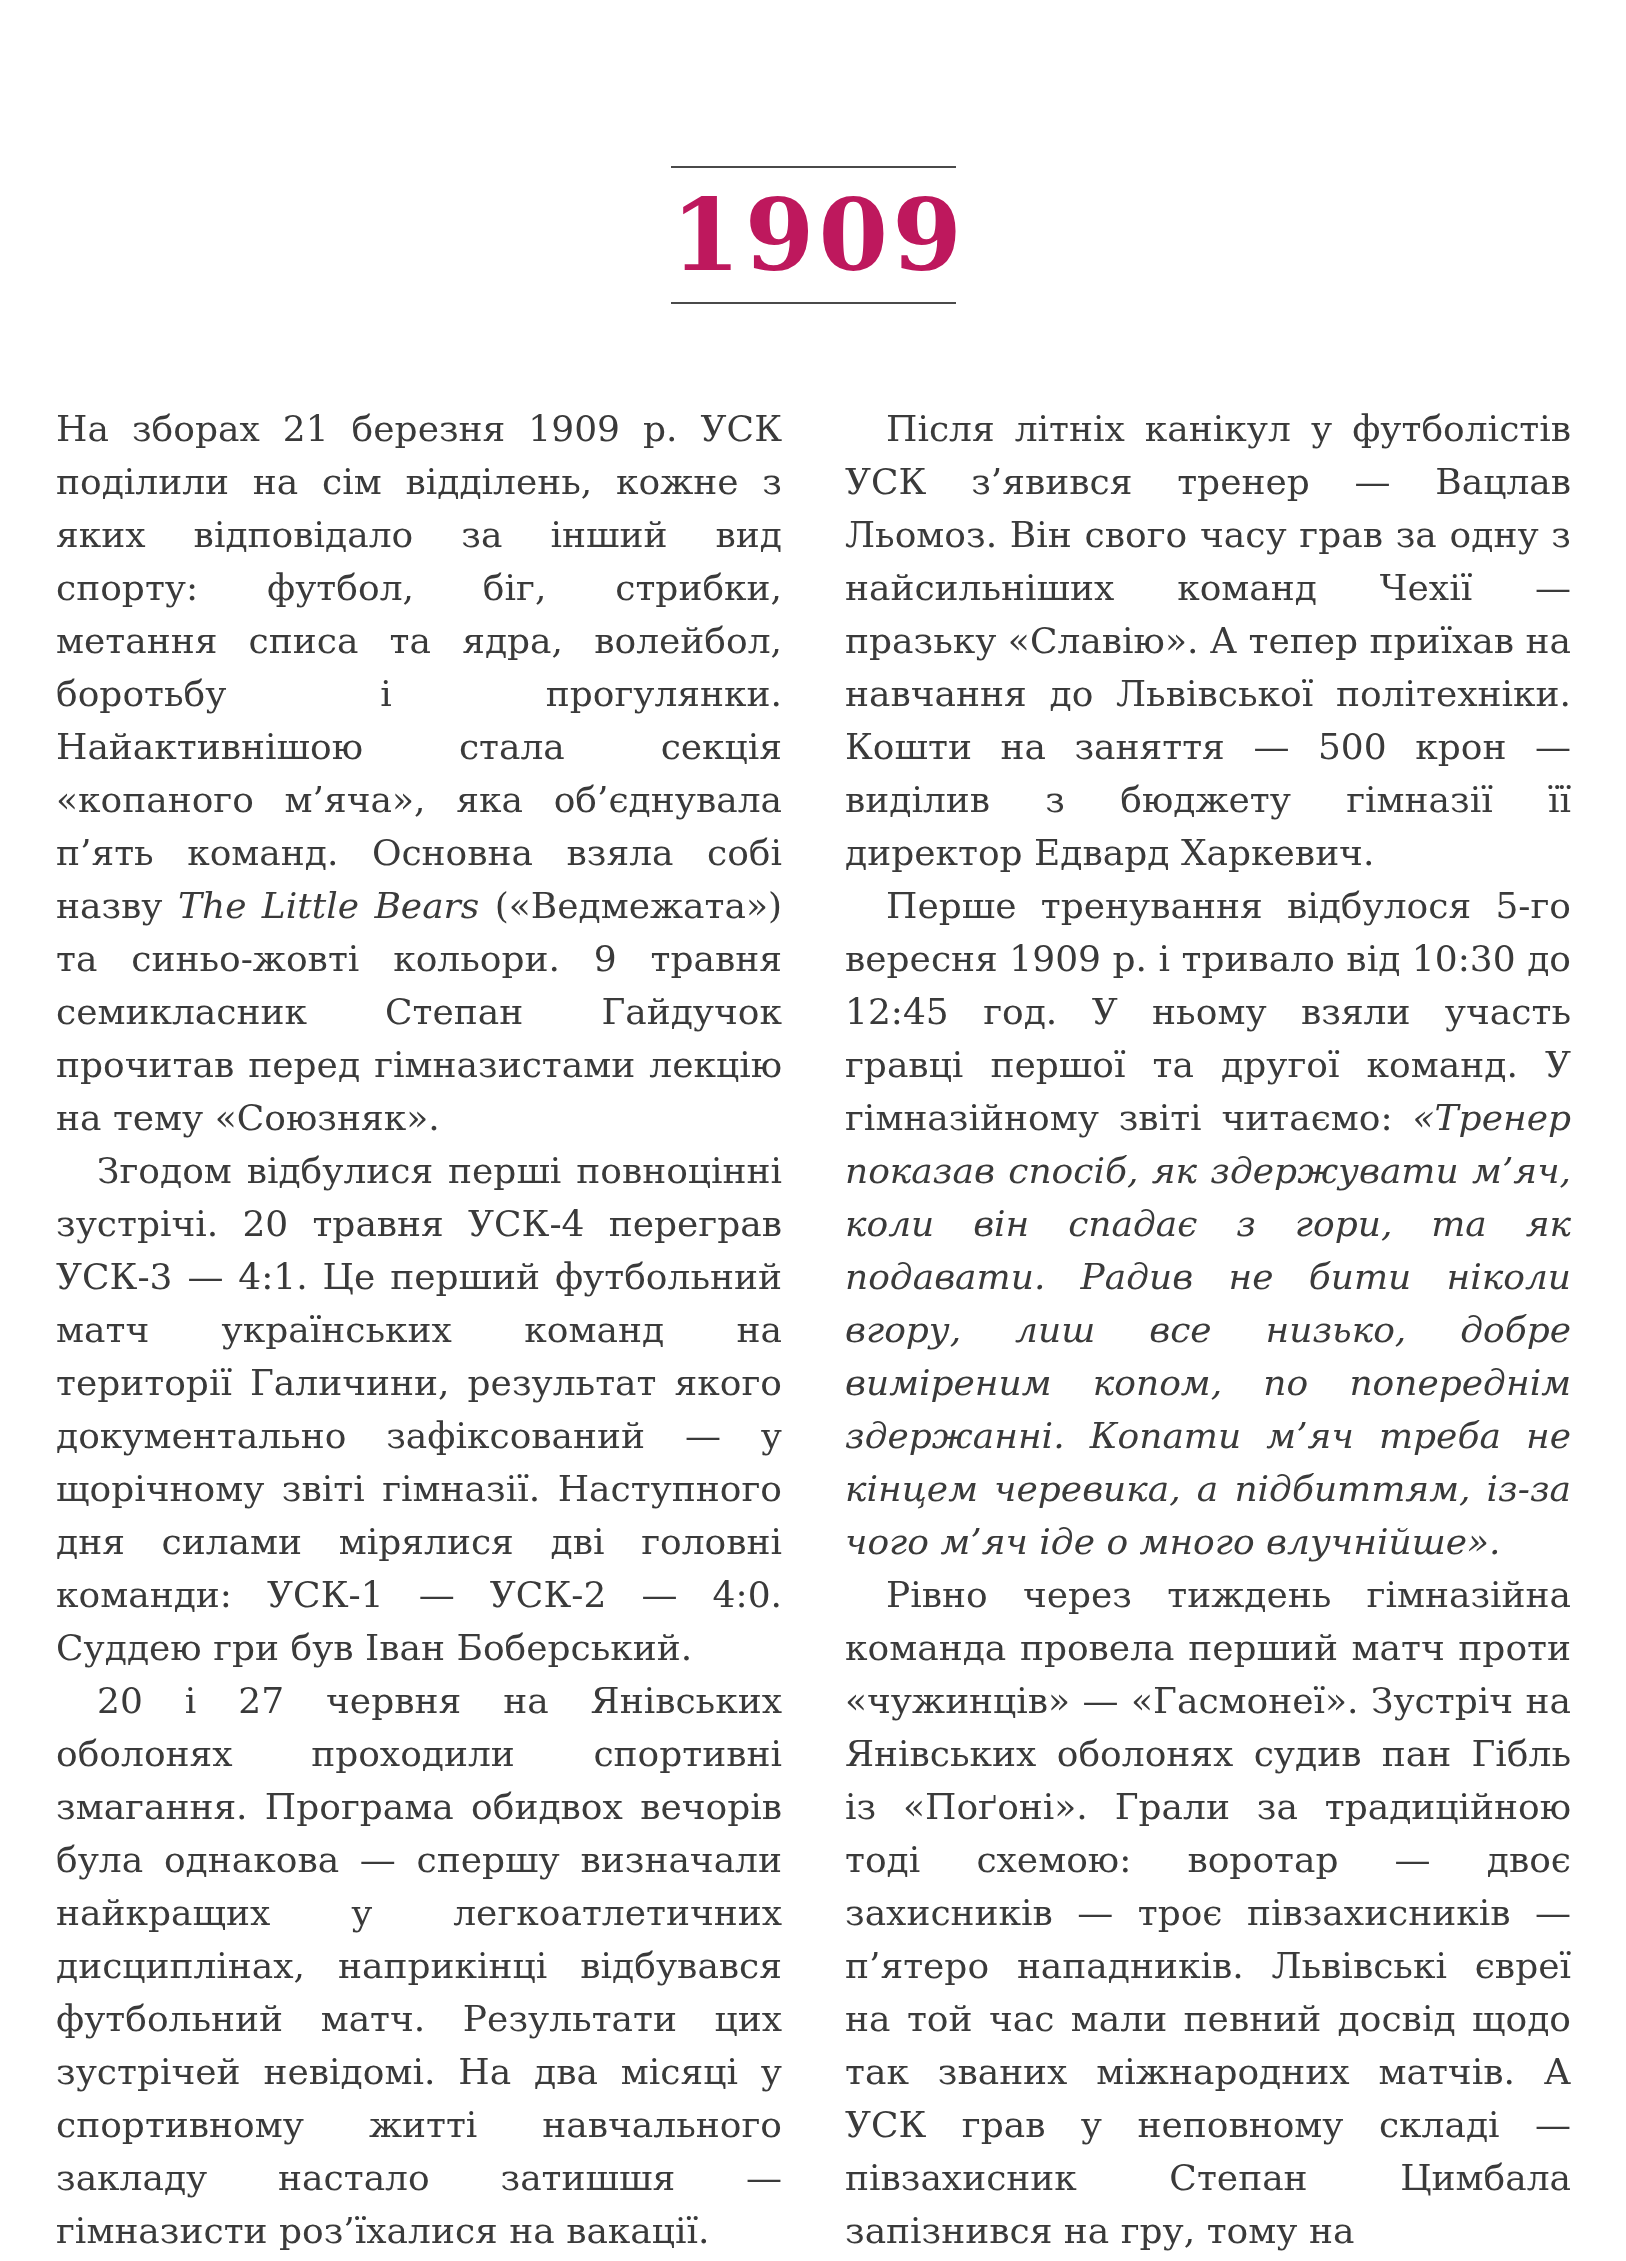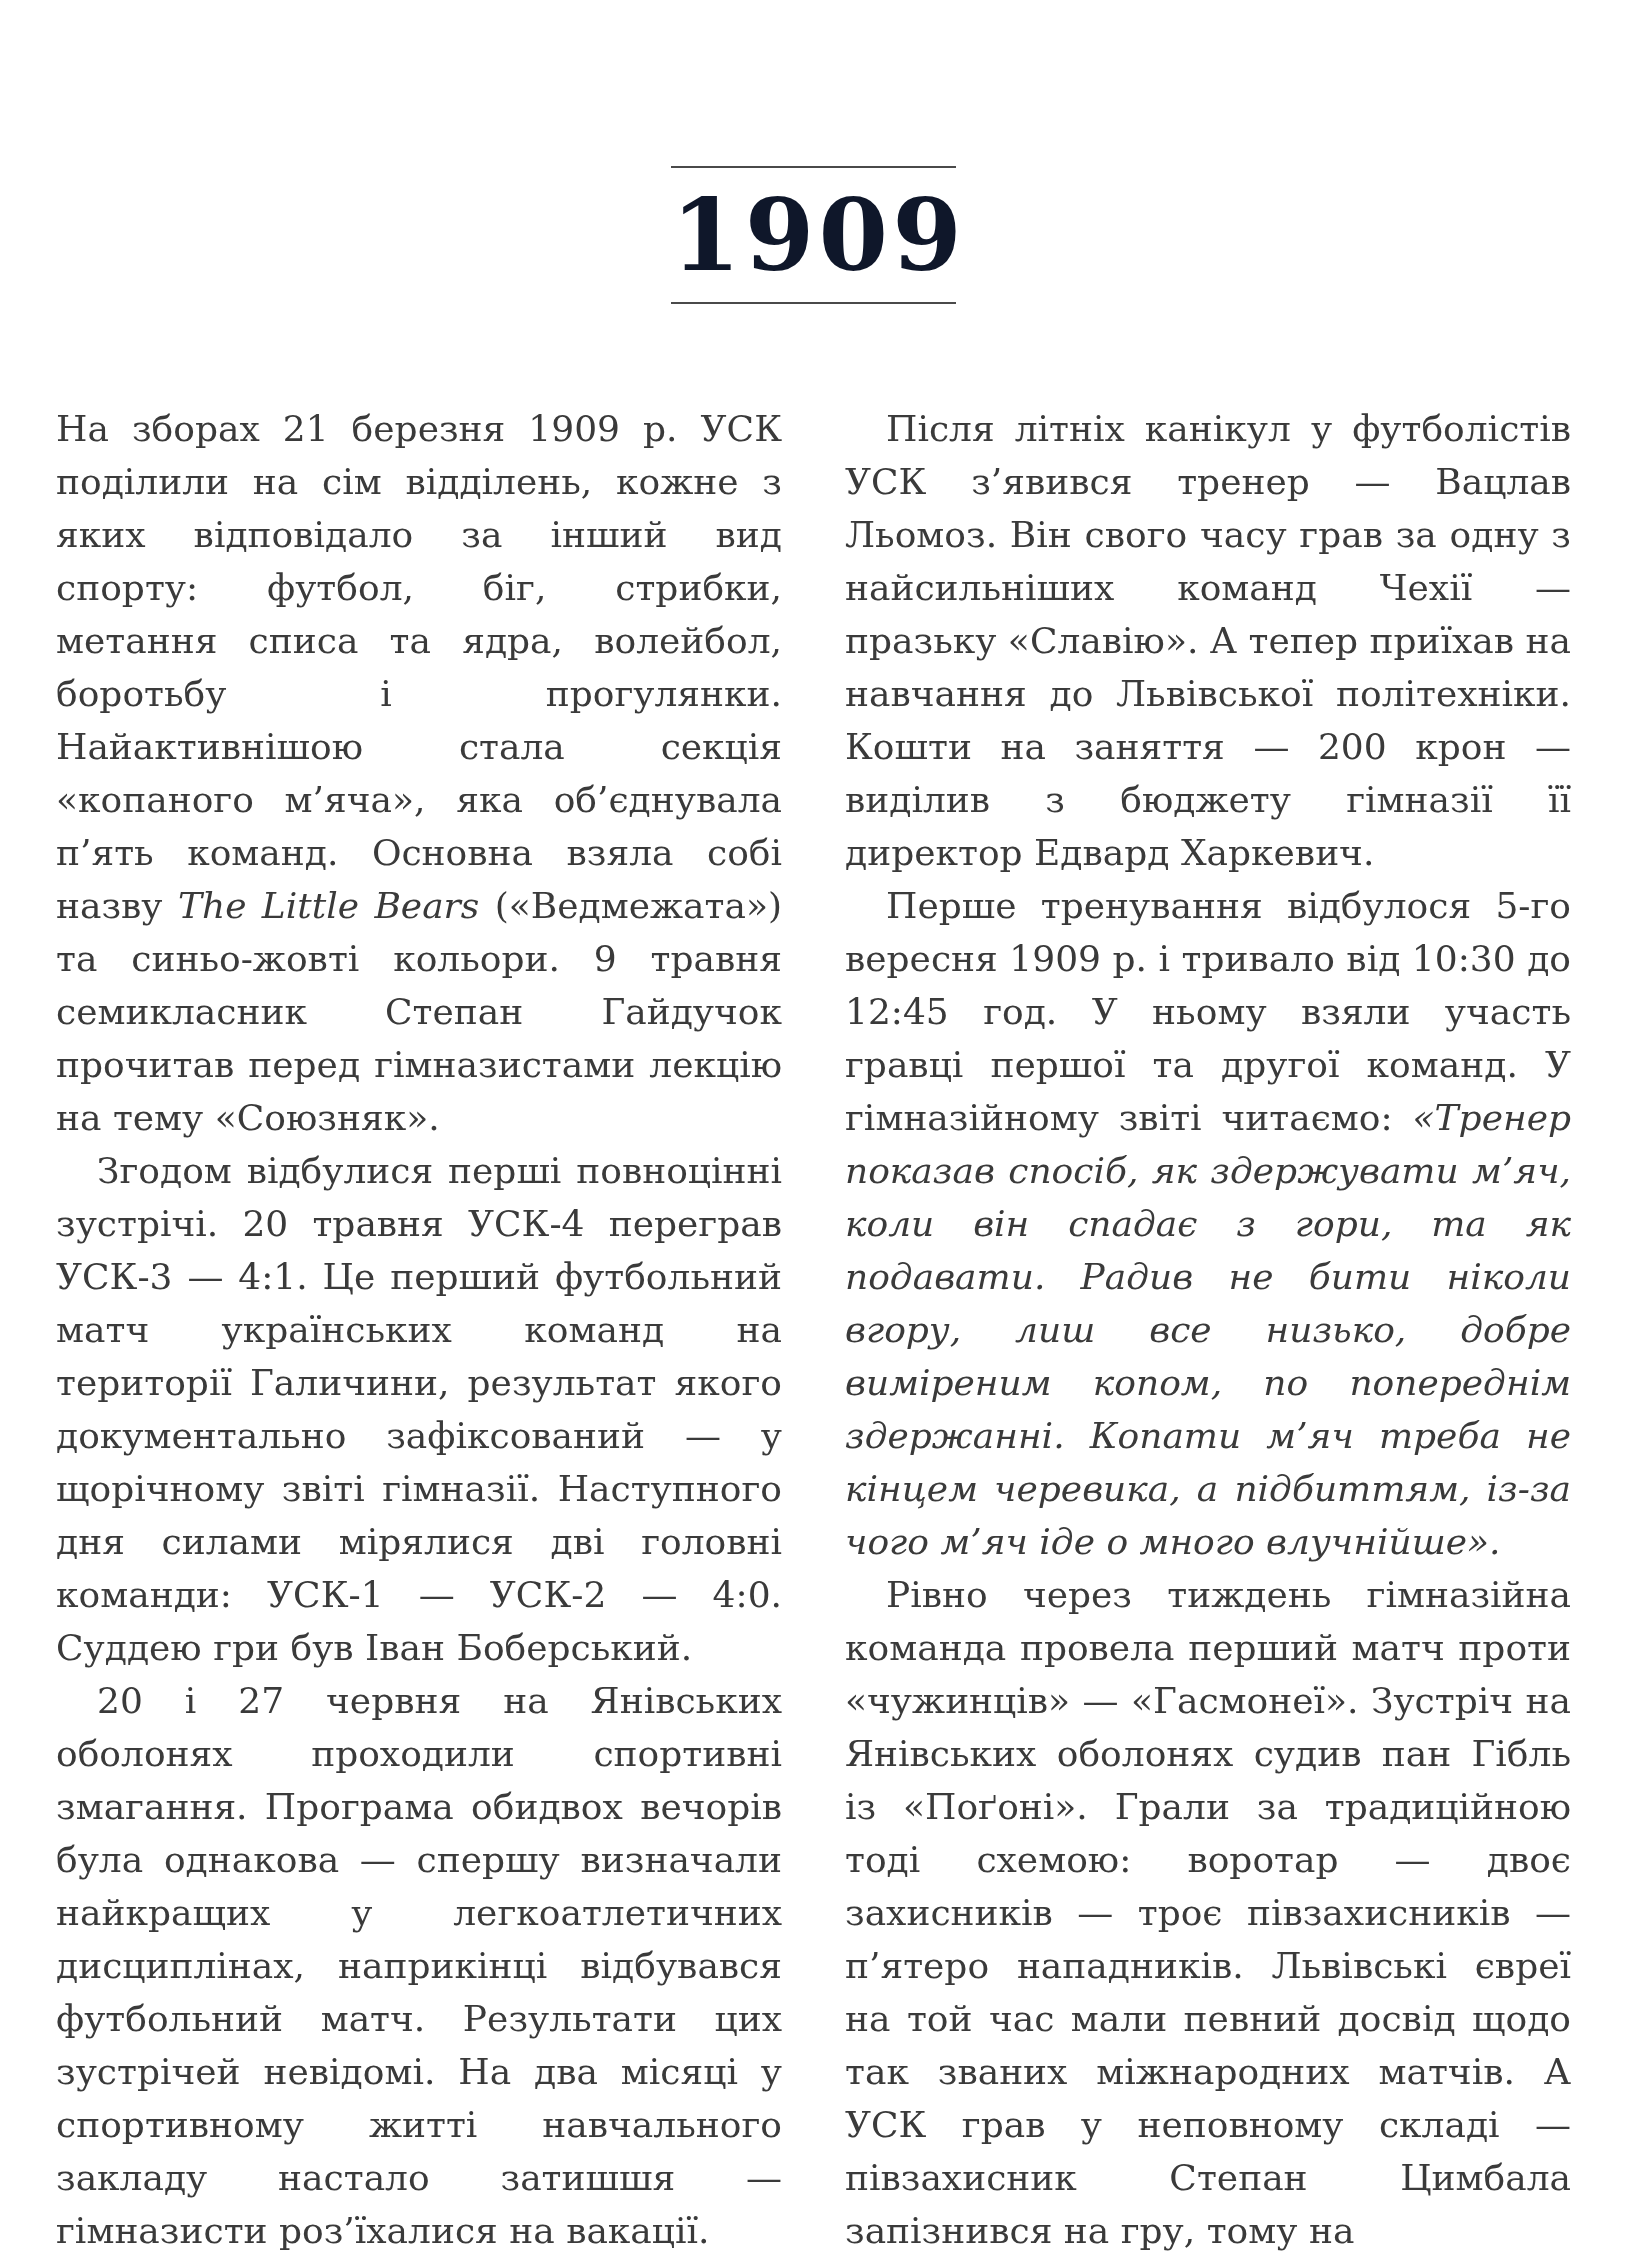--- a/index.html
+++ b/index.html
@@ -41,21 +41,21 @@
     border-bottom: 2.5px solid #4a4a4a;
     text-align: center;
     padding: 17px 0;
   }
   .chapter-year .year {
     display: inline-block;
     font-family: "DejaVu Serif", serif;
     font-size: 100px;
     line-height: 1;
     font-weight: 700;
-    color: #0f172a;
+    color: #be185d;
     letter-spacing: 4.2px;
   }
   .columns {
     display: flex;
     gap: 63px;
     margin-top: 98px;
   }
   .col {
     flex: 1 1 0;
     font-size: 36px;
@@ -87,21 +87,21 @@
 
   <main class="columns">
 
     <section class="col">
       <p class="no-indent"><span>На зборах 21 березня 1909 р. УСК поділили на сім відділень, кожне з яких відповідало за інший вид спорту: футбол, біг, стрибки, метання списа та ядра, волейбол, боротьбу і прогулянки. Найактивнішою стала секція «копаного м’яча», яка об’єднувала п’ять команд. Основна взяла собі назву </span><em>The Little Bears</em><span> («Ведмежата») та синьо-жовті кольори. 9 травня семикласник Степан Гайдучок прочитав перед гімназистами лекцію на тему «Союзняк».</span></p>
       <p>Згодом відбулися перші повноцінні зустрічі. 20 травня УСК-4 переграв УСК-3 — 4:1. Це перший футбольний матч українських команд на території Галичини, результат якого документально зафіксований — у щорічному звіті гімназії. Наступного дня силами мірялися дві головні команди: УСК-1 — УСК-2 — 4:0. Суддею гри був Іван Боберський.</p>
       <p>20 і 27 червня на Янівських оболонях проходили спортивні змагання. Програма обидвох вечорів була однакова — спершу визначали найкращих у легкоатлетичних дисциплінах, наприкінці відбувався футбольний матч. Результати цих зустрічей невідомі. На два місяці у спортивному житті навчального закладу настало затишшя — гімназисти роз’їхалися на вакації.</p>
     </section>
 
     <section class="col">
-      <p>Після літніх канікул у футболістів УСК з’явився тренер — Вацлав Льомоз. Він свого часу грав за одну з найсильніших команд Чехії — празьку «Славію». А тепер приїхав на навчання до Львівської політехніки. Кошти на заняття — 200 крон — виділив з бюджету гімназії її директор Едвард Харкевич.</p>
+      <p>Після літніх канікул у футболістів УСК з’явився тренер — Вацлав Льомоз. Він свого часу грав за одну з найсильніших команд Чехії — празьку «Славію». А тепер приїхав на навчання до Львівської політехніки. Кошти на заняття — 500 крон — виділив з бюджету гімназії її директор Едвард Харкевич.</p>
       <p><span>Перше тренування відбулося 5-го вересня 1909 р. і тривало від 10:30 до 12:45 год. У ньому взяли участь гравці першої та другої команд. У гімназійному звіті читаємо: </span><em>«Тренер показав спосіб, як здержувати м’яч, коли він спадає з гори, та як подавати. Радив не бити ніколи вгору, лиш все низько, добре виміреним копом, по попереднім здержанні. Копати м’яч треба не кінцем черевика, а підбиттям, із-за чого м’яч іде о много влучнійше».</em></p>
       <p>Рівно через тиждень гімназійна команда провела перший матч проти «чужинців» — «Гасмонеї». Зустріч на Янівських оболонях судив пан Гібль із «Поґоні». Грали за традиційною тоді схемою: воротар — двоє захисників — троє півзахисників — п’ятеро нападників. Львівські євреї на той час мали певний досвід щодо так званих міжнародних матчів. А УСК грав у неповному складі — півзахисник Степан Цимбала запізнився на гру, тому на</p>
     </section>
 
   </main>
 
 </div>
 
 
 </body></html>

